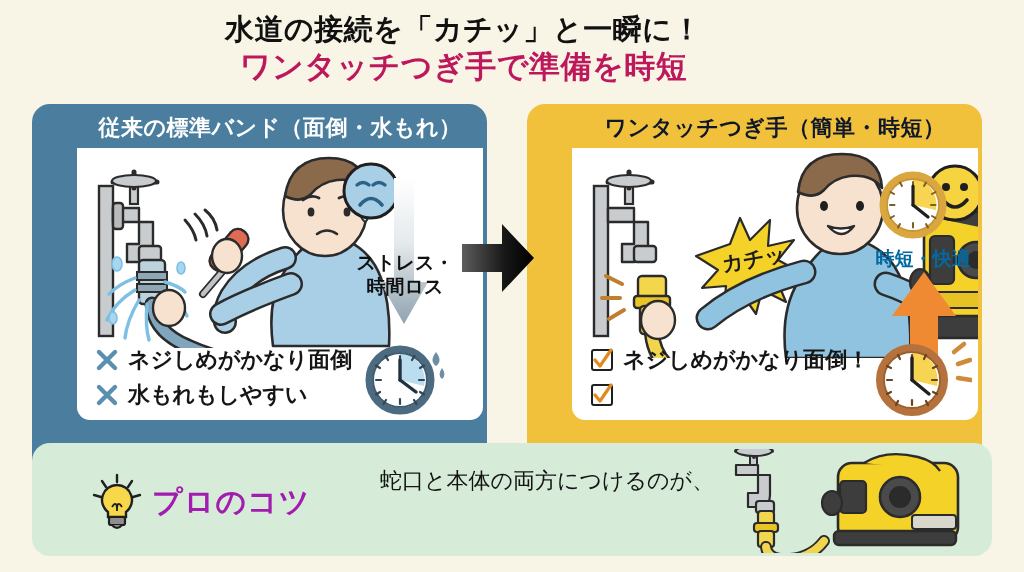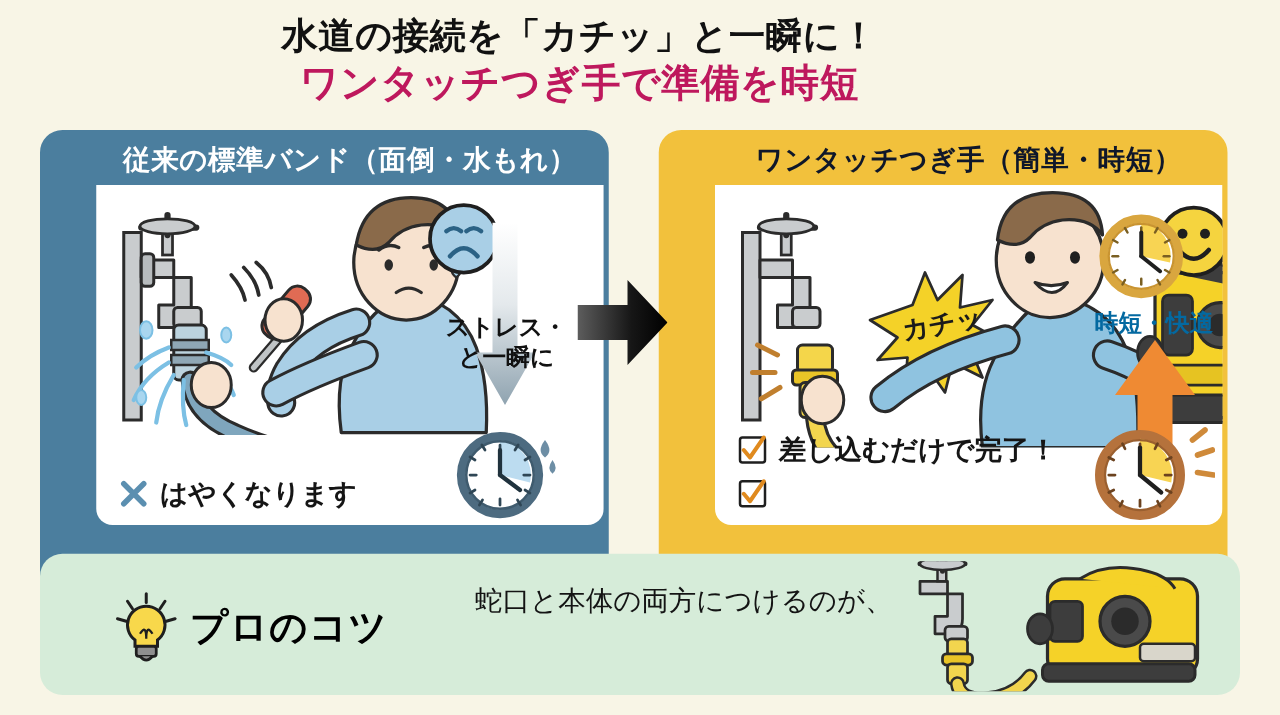--- a/index.html
+++ b/index.html
@@ -47,21 +47,21 @@
   .right-caption { position: absolute; left: 848px; top: 246px; width: 150px; text-align: center;
                    font-size: 19px; font-weight: bold; color: #0369a1; z-index: 4; }
   .up-arrow   { position: absolute; left: 892px; top: 272px; z-index: 2; }
   .clock-top  { position: absolute; left: 876px; top: 168px; z-index: 3; }
   .clock-bot  { position: absolute; left: 872px; top: 336px; z-index: 3; }
 
   
   .tip-box { position: absolute; left: 32px; top: 443px; width: 960px; height: 113px;
              background: #d6ecd9; border-radius: 18px; }
   .tip-label { position: absolute; left: 60px; top: 28px; display: flex; align-items: center; gap: 10px; }
-  .tip-label-text { font-size: 30px; font-weight: bold; color: #000000; letter-spacing: 1px; }
+  .tip-label-text { font-size: 30px; font-weight: bold; color: #a21caf; letter-spacing: 1px; }
   .tip-text { position: absolute; left: 348px; top: 22px; font-size: 22px; font-weight: normal;
               color: #141414; line-height: 1.45; }
 </style>
 </head>
 <body>
 
 <div id="root">
 
   <div class="title-block">
     <div class="title-line1">水道の接続を「カチッ」と一瞬に！</div>
@@ -145,40 +145,46 @@
         <path d="M17 25 q6 -5 12 0" stroke="#2b6285" stroke-width="3.4" fill="none" stroke-linecap="round"></path>
         <path d="M33 25 q6 -5 12 0" stroke="#2b6285" stroke-width="3.4" fill="none" stroke-linecap="round"></path>
         <path d="M20 45 q11 -13 22 0" stroke="#2b6285" stroke-width="3.6" fill="none" stroke-linecap="round"></path>
       </svg>
 
       <div class="bullets">
         <div class="bullet">
           <svg class="bullet-mark" viewBox="0 0 24 24">
             <path d="M4 4 L20 20 M20 4 L4 20" stroke="#5b8fb0" stroke-width="4.4" stroke-linecap="round"></path>
           </svg>
-          <span class="bullet-text">はやくなります</span>
+          <span class="bullet-text">ネジしめがかなり面倒</span>
+        </div>
+        <div class="bullet">
+          <svg class="bullet-mark" viewBox="0 0 24 24">
+            <path d="M4 4 L20 20 M20 4 L4 20" stroke="#5b8fb0" stroke-width="4.4" stroke-linecap="round"></path>
+          </svg>
+          <span class="bullet-text">水もれもしやすい</span>
         </div>
       </div>
     </div>
   </div>
 
   <svg class="down-arrow" width="48" height="150" viewBox="0 0 48 150">
     <defs>
       <linearGradient id="gdown" x1="0" y1="0" x2="0" y2="1">
         <stop offset="0%" stop-color="#ffffff"></stop>
         <stop offset="45%" stop-color="#e4e9ec"></stop>
         <stop offset="100%" stop-color="#8fa3b0"></stop>
       </linearGradient>
     </defs>
     <path d="M14 0 h20 v104 h14 L24 146 L0 104 h14 z" fill="url(#gdown)"></path>
   </svg>
 
   <div class="mid-caption">
     <div>ストレス・</div>
-    <div>と一瞬に</div>
+    <div>時間ロス</div>
   </div>
 
   <svg class="mid-clock" width="86" height="78" viewBox="0 0 86 78">
     <circle cx="38" cy="42" r="31" fill="#ffffff" stroke="#4d6b80" stroke-width="7"></circle>
     <path d="M38 42 L38 14 A28 28 0 0 1 62 48 Z" fill="#bcdcf0"></path>
     <circle cx="38" cy="42" r="27" fill="none" stroke="#3f5b6e" stroke-width="2"></circle>
     <g stroke="#2f4655" stroke-width="2.2" stroke-linecap="round">
       <path d="M38 18 v5"></path>
         <path d="M38 61 v5"></path>
         <path d="M14 42 h5"></path>
@@ -276,21 +282,21 @@
         <circle cx="40" cy="25" r="4" fill="#1f1f1f"></circle>
         <path d="M19 38 q12 14 24 0" stroke="#1f1f1f" stroke-width="3.6" fill="none" stroke-linecap="round"></path>
       </svg>
 
       <div class="bullets">
         <div class="bullet">
           <svg class="bullet-mark" viewBox="0 0 24 24">
             <rect x="2" y="2" width="20" height="20" rx="2" fill="#fff" stroke="#1f1f1f" stroke-width="2"></rect>
             <path d="M5 12 l5 6 L21 2" stroke="#e08a1e" stroke-width="3.2" fill="none" stroke-linecap="round" stroke-linejoin="round"></path>
           </svg>
-          <span class="bullet-text">差し込むだけで完了！</span>
+          <span class="bullet-text">ネジしめがかなり面倒！</span>
         </div>
         <div class="bullet">
           <svg class="bullet-mark" viewBox="0 0 24 24">
             <rect x="2" y="2" width="20" height="20" rx="2" fill="#fff" stroke="#1f1f1f" stroke-width="2"></rect>
             <path d="M5 12 l5 6 L21 2" stroke="#e08a1e" stroke-width="3.2" fill="none" stroke-linecap="round" stroke-linejoin="round"></path>
           </svg>
         </div>
       </div>
     </div>
   </div>

